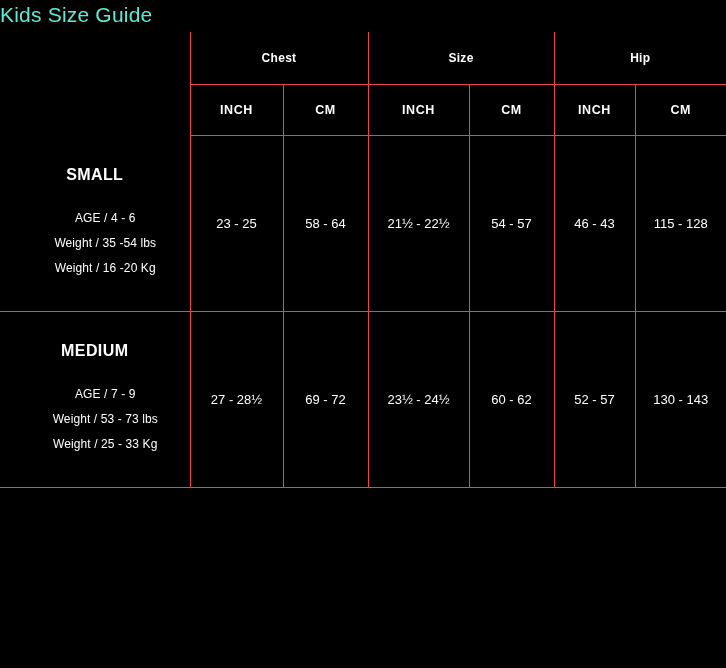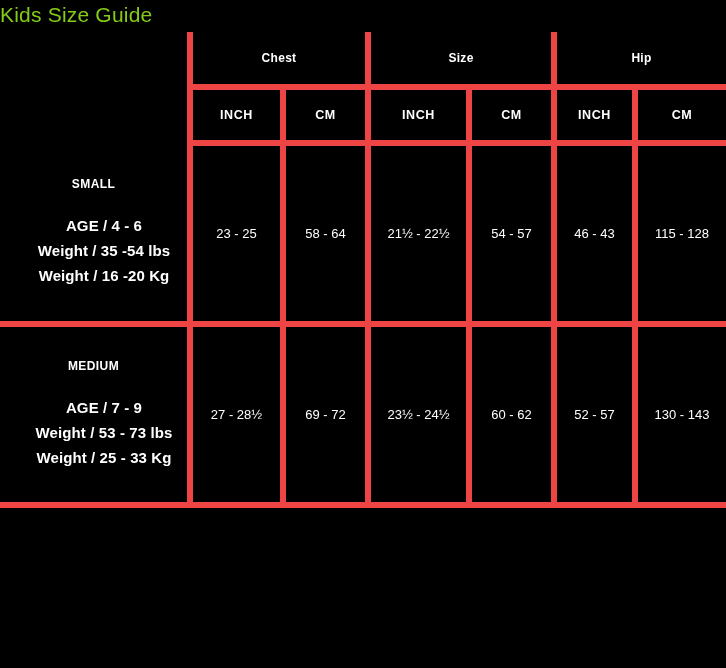--- a/index.html
+++ b/index.html
@@ -20,34 +20,34 @@
     height: 668px;
     background: #000000;
   }
   #title {
     position: absolute;
     left: 0px;
     top: 2px;
     font-size: 21px;
     font-weight: 400;
     letter-spacing: 0.2px;
-    color: #84cc16;
+    color: #5eead4;
     line-height: 26px;
   }
   table.size-table {
     position: absolute;
     left: 0px;
     top: 32px;
     width: 726px;
     border-collapse: collapse;
     table-layout: fixed;
   }
   table.size-table td,
   table.size-table th {
-    border: 6px solid #ef4444;
+    border: 1px solid #ef4444;
     color: #ffffff;
     text-align: center;
     vertical-align: middle;
     padding: 0;
     background: #000000;
   }
   
   table.size-table tr > *:first-child {
     border-left: none;
   }
@@ -75,28 +75,28 @@
     letter-spacing: 0.6px;
   }
   .size-row td {
     height: 175px;
     font-size: 13px;
   }
   .size-label-cell {
     padding: 0 6px;
   }
   .size-name {
-    font-size: 12px;
+    font-size: 16px;
     font-weight: bold;
     letter-spacing: 0.4px;
     margin-bottom: 22px;
   }
   .size-detail {
-    font-size: 15px;
-    font-weight: bold;
+    font-size: 12px;
+    font-weight: normal;
     line-height: 25px;
     letter-spacing: 0.1px;
     padding-left: 21px;
   }
   .val {
     font-size: 13px;
     font-weight: 400;
   }
   .col-label { width: 190px; }
   .col-ci { width: 93px; }

